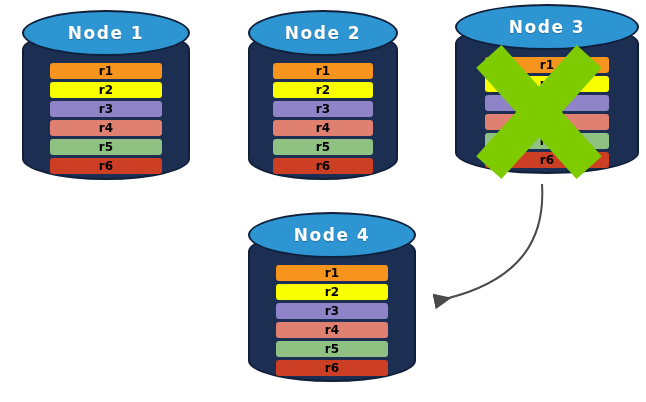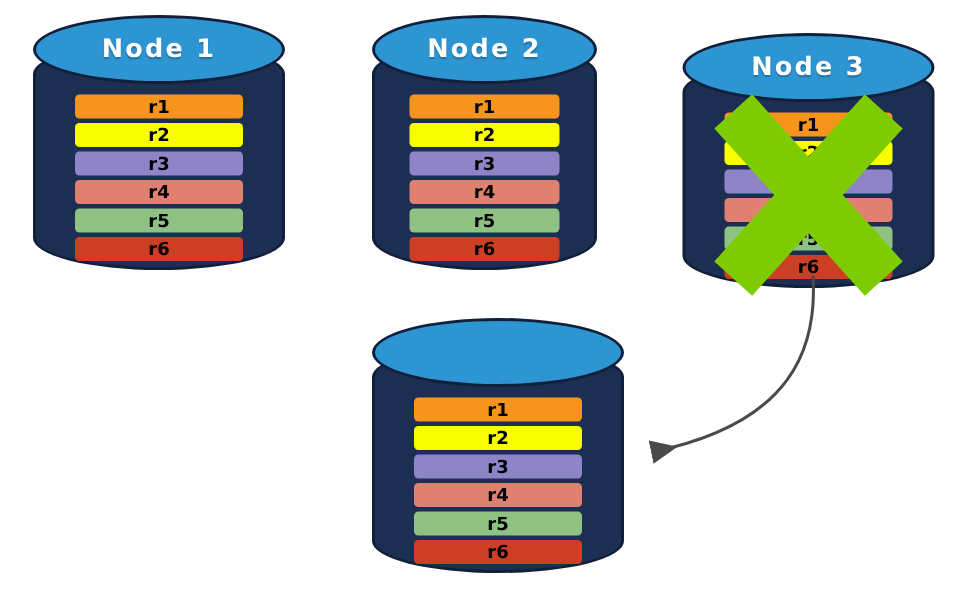--- a/index.html
+++ b/index.html
@@ -135,41 +135,42 @@
     <div class="rows" style="top:53px;">
       <div class="row" style="background:#F7941E;">r1</div>
       <div class="row" style="background:#FAFF00;">r2</div>
       <div class="row" style="background:#9084C8;">r3</div>
       <div class="row" style="background:#E08070;">r4</div>
       <div class="row" style="background:#8FC183;">r5</div>
       <div class="row" style="background:#CC3F24;">r6</div>
     </div>
   </div>
 
-  <div class="node" style="left:455px; top:22px; width:168px; height:175px;">
+  <div class="node" style="left:455px; top:4px; width:184px; height:175px;">
     <div class="cyl-body" style="height:152px;"></div>
     <div class="cyl-top"></div>
     <div class="node-title">Node  3</div>
     <div class="rows" style="top:53px;">
       <div class="row" style="background:#F7941E;">r1</div>
       <div class="row" style="background:#FAFF00;">r2</div>
       <div class="row" style="background:#9084C8;">r3</div>
       <div class="row" style="background:#E08070;">r4</div>
       <div class="row" style="background:#8FC183;">r5</div>
       <div class="row" style="background:#CC3F24;">r6</div>
     </div>
     <div class="xmark" style="left:20px; top:38px; width:128px; height:140px;">
       <div class="bar a"></div>
       <div class="bar b"></div>
     </div>
   </div>
 
   <div class="node" style="left:248px; top:212px; width:168px; height:175px;">
     <div class="cyl-body" style="height:152px;"></div>
     <div class="cyl-top"></div>
+    <div class="node-title">Node  4</div>
     <div class="rows" style="top:53px;">
       <div class="row" style="background:#F7941E;">r1</div>
       <div class="row" style="background:#FAFF00;">r2</div>
       <div class="row" style="background:#9084C8;">r3</div>
       <div class="row" style="background:#E08070;">r4</div>
       <div class="row" style="background:#8FC183;">r5</div>
       <div class="row" style="background:#CC3F24;">r6</div>
     </div>
   </div>
 

